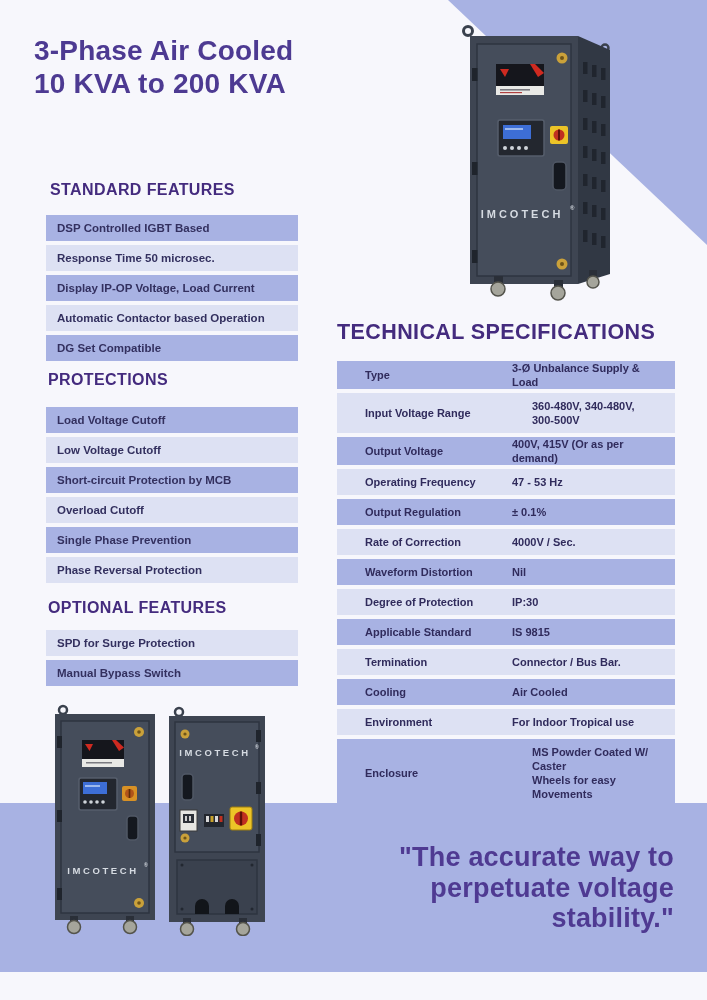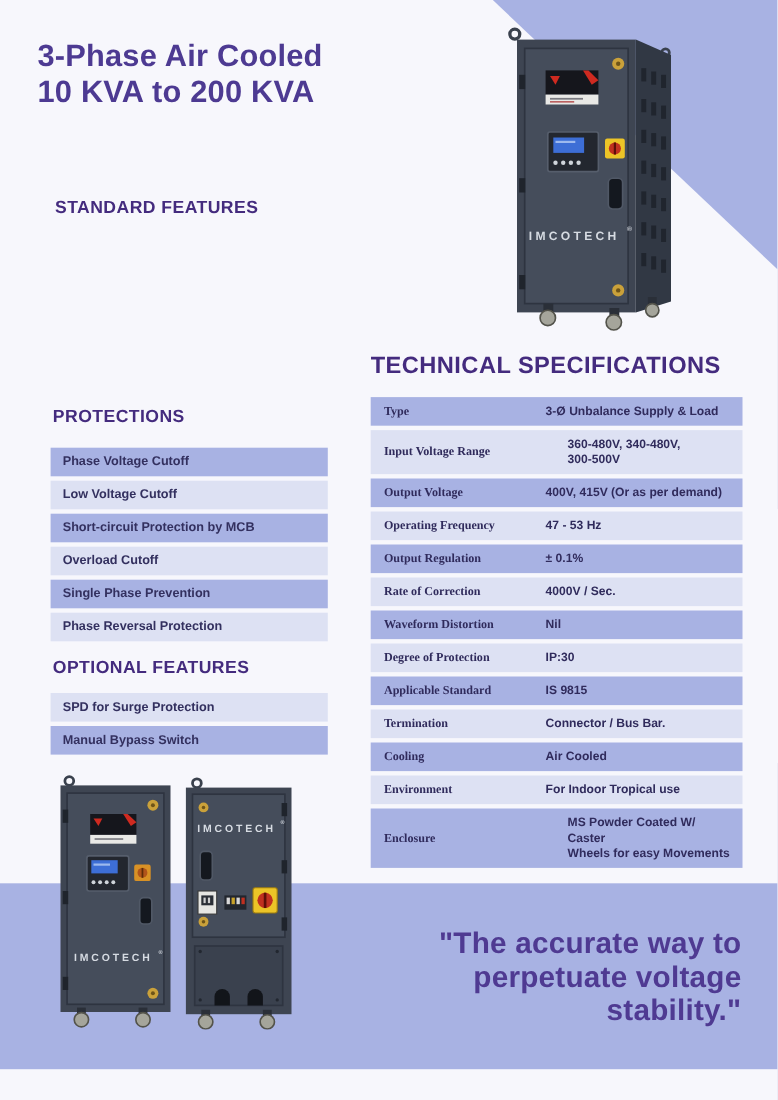--- a/index.html
+++ b/index.html
@@ -39,21 +39,21 @@
     height:26px;line-height:26px;margin-bottom:4px;
     padding-left:11px;font-size:11.5px;font-weight:bold;color:#33305f;
   }
   .dark{background:#a8b2e3;}
   .light{background:#dde1f3;}
   .spec-table{position:absolute;left:337px;top:361px;width:338px;}
   .spec-row{
     display:flex;align-items:center;min-height:26px;margin-bottom:4px;
     font-size:11px;font-weight:bold;color:#302b5c;
   }
-  .spec-label{width:147px;padding-left:12px;flex:none;font-family:Liberation Serif, serif;}
+  .spec-label{width:147px;padding-left:28px;flex:none;}
   .spec-value{flex:1;padding-right:6px;white-space:pre-line;line-height:14px;}
   .spec-row.tall{padding:6px 0;gap:20px;}
   .quote{
     position:absolute;right:33px;top:842px;width:430px;
     text-align:right;font-size:27px;line-height:30.5px;font-weight:bold;
     color:#4f3a92;white-space:pre-line;letter-spacing:.2px;
   }
   .product-svg{position:absolute;}
   .svg-main{left:458px;top:24px;}
   .svg-cab1{left:50px;top:702px;}
@@ -141,24 +141,31 @@
         <circle cx="100" cy="269" r="7" fill="#a5a59b" stroke="#53534b" stroke-width="1.5"></circle>
       <rect x="131" y="246" width="8" height="8" fill="#2a2f38"></rect>
         <circle cx="135" cy="258" r="6" fill="#a5a59b" stroke="#53534b" stroke-width="1.5"></circle>
     </g>
   </svg>
 
   <div class="page-title">3-Phase Air Cooled
 10 KVA to 200 KVA</div>
 
   <div class="sec-heading h-sf">STANDARD FEATURES</div>
+  <div class="feature-list l-sf">
+    <div class="feature-row dark">DSP Controlled IGBT Based</div>
+    <div class="feature-row light">Response Time 50 microsec.</div>
+    <div class="feature-row dark">Display IP-OP Voltage, Load Current</div>
+    <div class="feature-row light">Automatic Contactor based Operation</div>
+    <div class="feature-row dark">DG Set Compatible</div>
+  </div>
 
   <div class="sec-heading h-p">PROTECTIONS</div>
   <div class="feature-list l-p">
-    <div class="feature-row dark">Phase Voltage Cutoff</div>
+    <div class="feature-row dark">Load Voltage Cutoff</div>
     <div class="feature-row light">Low Voltage Cutoff</div>
     <div class="feature-row dark">Short-circuit Protection by MCB</div>
     <div class="feature-row light">Overload Cutoff</div>
     <div class="feature-row dark">Single Phase Prevention</div>
     <div class="feature-row light">Phase Reversal Protection</div>
   </div>
 
   <div class="sec-heading h-of">OPTIONAL FEATURES</div>
   <div class="feature-list l-of">
     <div class="feature-row light">SPD for Surge Protection</div>

